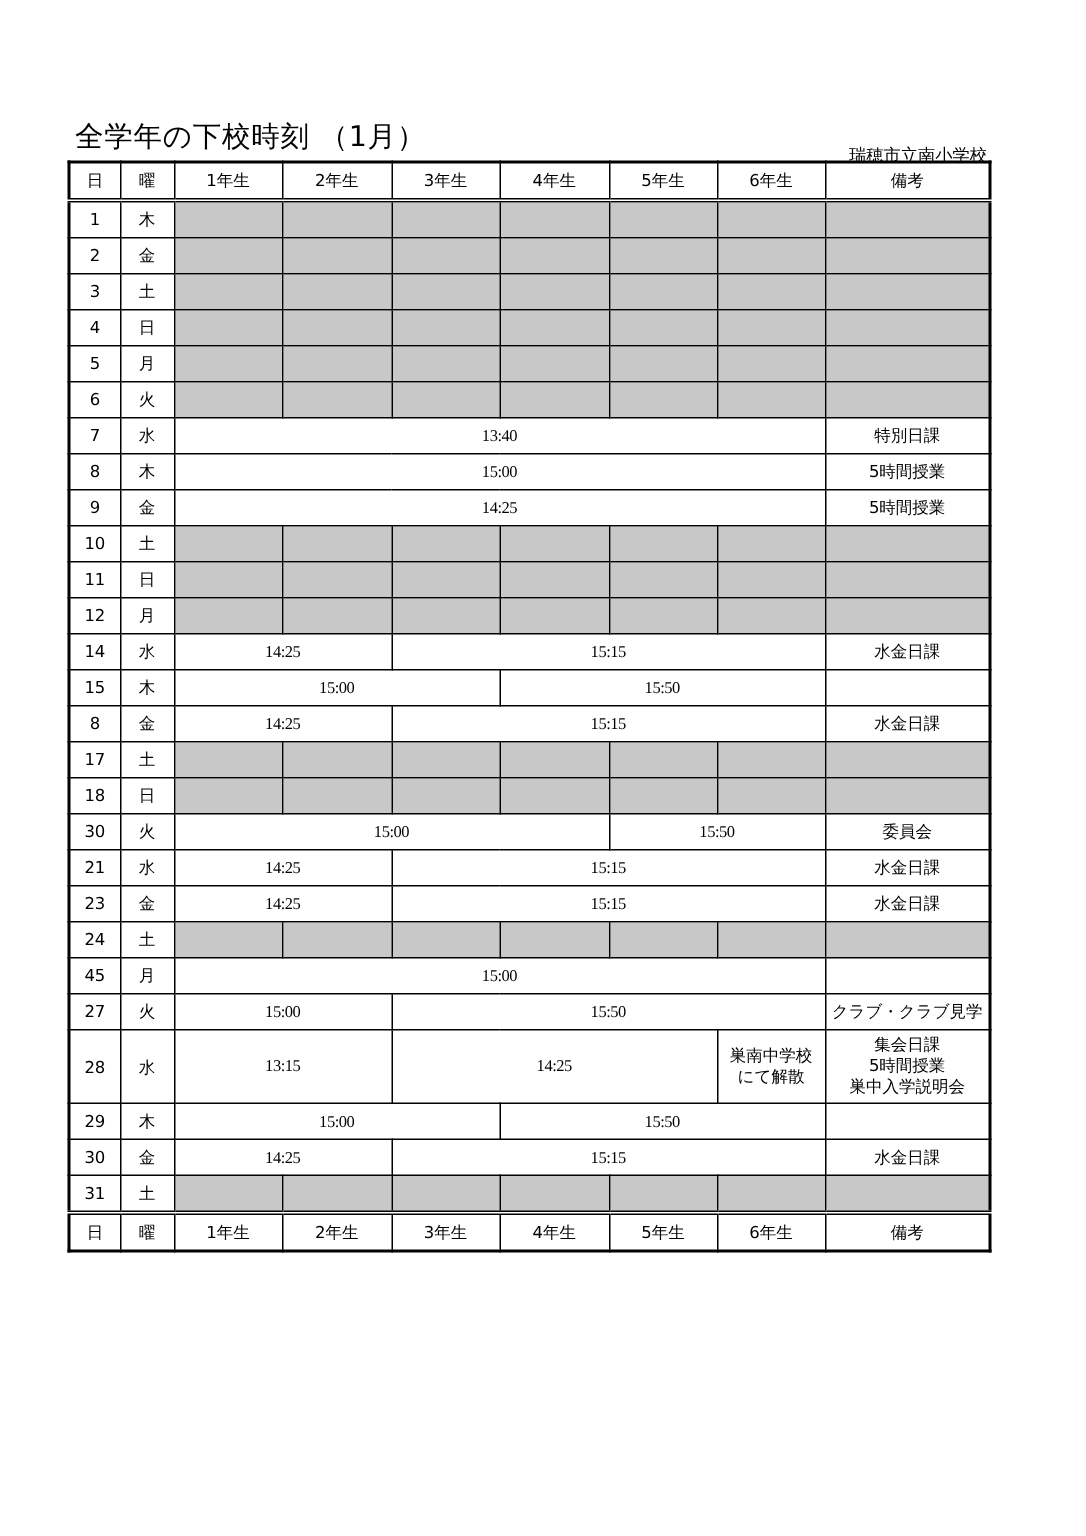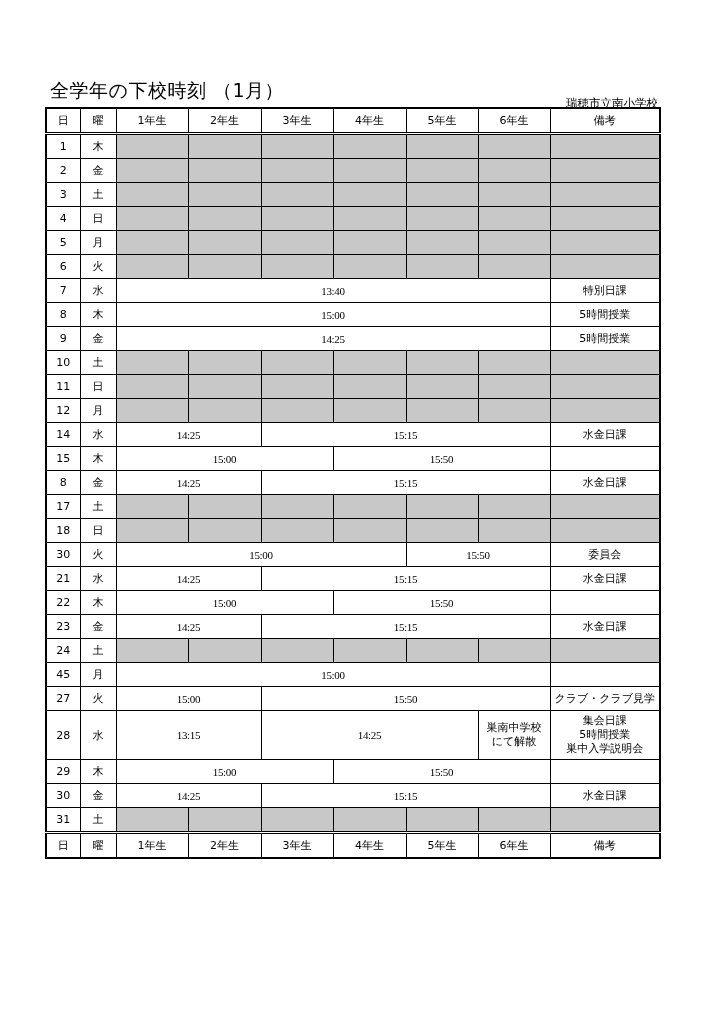--- a/index.html
+++ b/index.html
@@ -217,27 +217,20 @@
         <td class="note">委員会</td>
       </tr>
       <tr>
         <td class="day">21</td>
         <td class="wd">水</td>
         <td class="time" colspan="2">14:25</td>
         <td class="time" colspan="4">15:15</td>
         <td class="note">水金日課</td>
       </tr>
       <tr>
-        <td class="day">22</td>
-        <td class="wd">木</td>
-        <td class="time" colspan="3">15:00</td>
-        <td class="time" colspan="3">15:50</td>
-        <td class="note"></td>
-      </tr>
-      <tr>
         <td class="day">23</td>
         <td class="wd">金</td>
         <td class="time" colspan="2">14:25</td>
         <td class="time" colspan="4">15:15</td>
         <td class="note">水金日課</td>
       </tr>
       <tr>
         <td class="day">24</td>
         <td class="wd">土</td>
         <td class="gray"></td>

